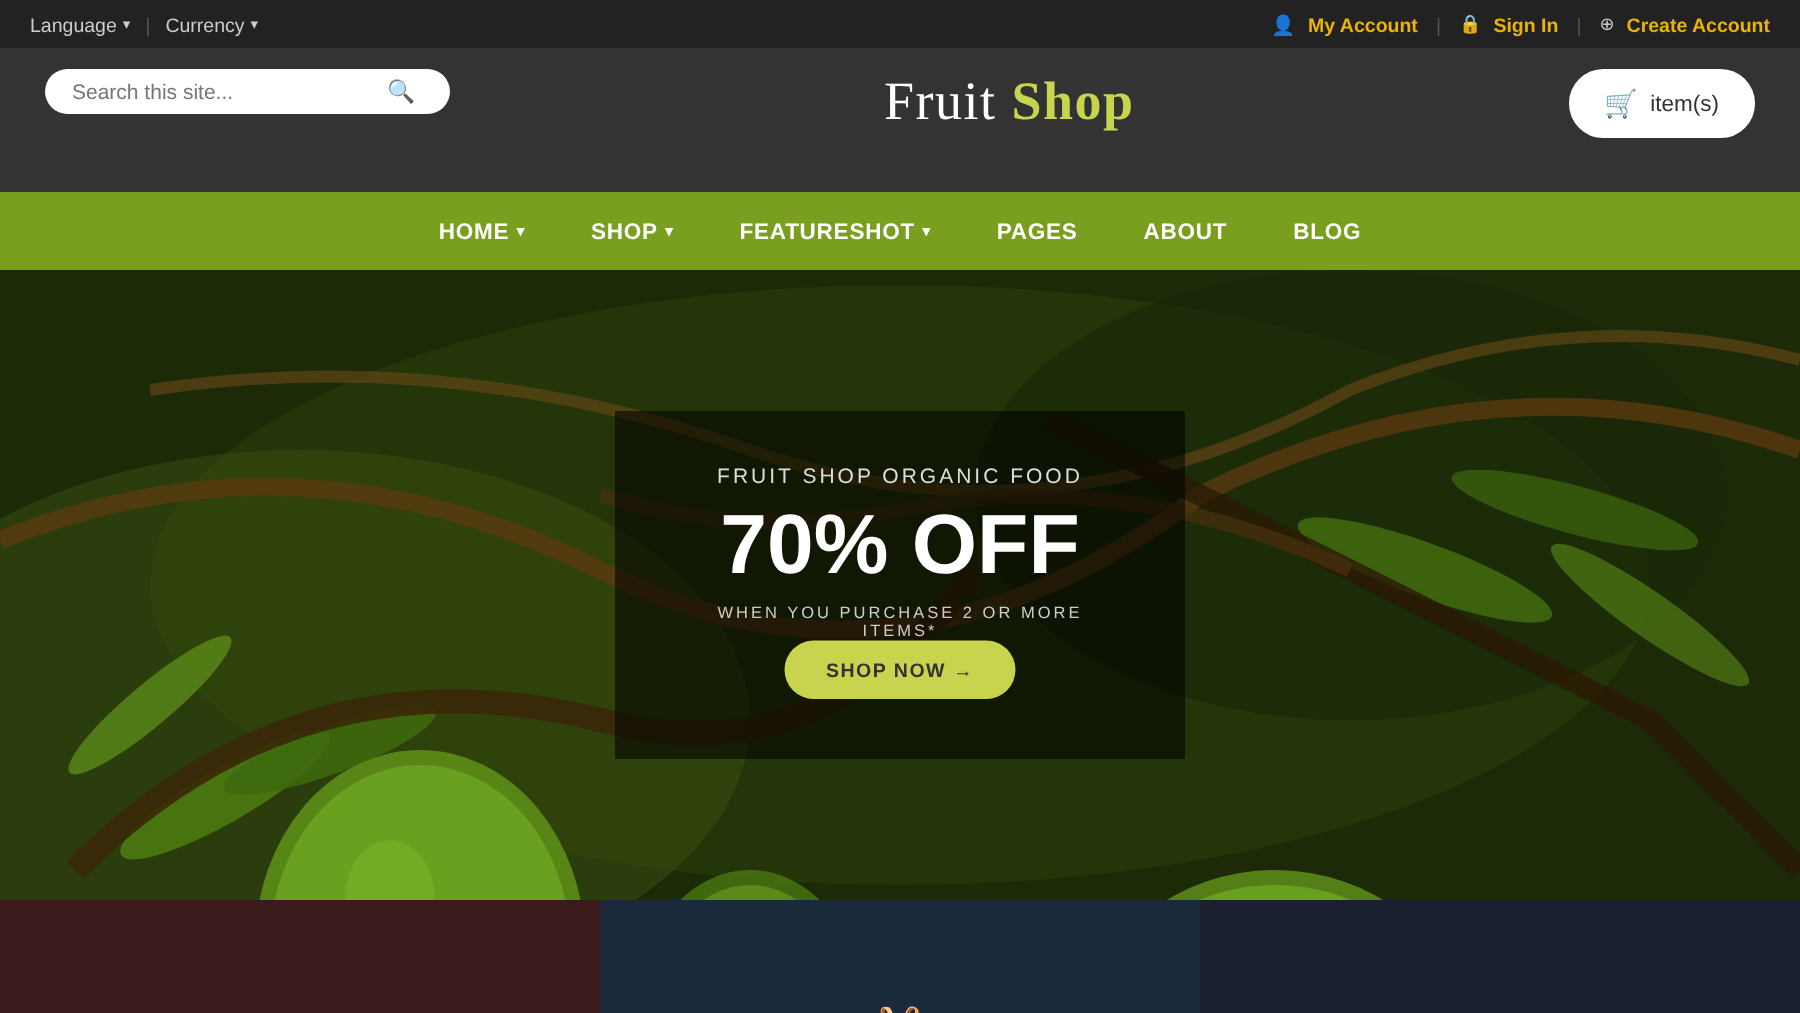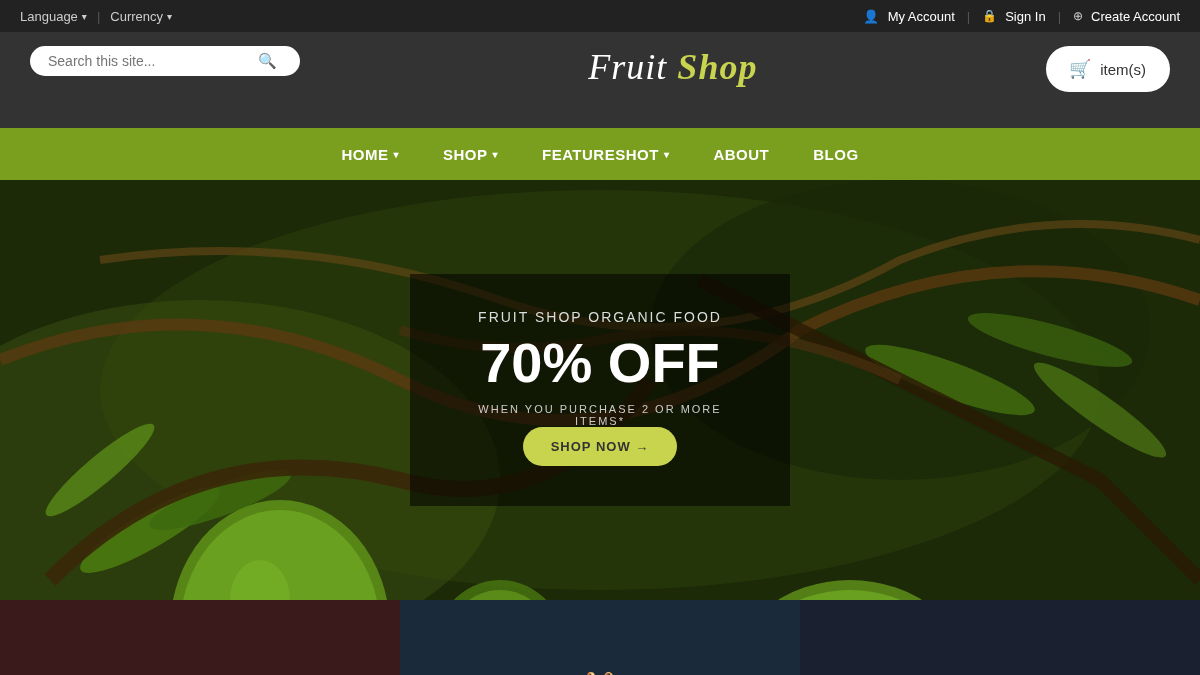--- a/index.html
+++ b/index.html
@@ -11,21 +11,21 @@
       color: #ccc;
       font-size: 13px;
       padding: 0 20px;
       display: flex;
       align-items: center;
       justify-content: space-between;
       height: 32px;
     }
     .top-bar-left { display: flex; align-items: center; gap: 6px; }
     .top-bar-right { display: flex; align-items: center; gap: 8px; }
-    .top-bar a { color: #ffffff; text-decoration: none; font-size: 13px; }
+    .top-bar a { color: #eab308; text-decoration: none; font-size: 13px; font-weight: bold; }
     .divider { color: #555; margin: 0 4px; }
     .top-bar .dropdown-label { display: flex; align-items: center; gap: 4px; cursor: pointer; }
     .chevron { font-size: 10px; }
 
     
     .header {
       background: #333;
       display: flex;
       align-items: flex-start;
       justify-content: space-between;
@@ -52,21 +52,20 @@
       background: none;
       border: none;
       cursor: pointer;
       color: #888;
       font-size: 15px;
     }
     .logo {
       font-size: 36px;
       color: #fff;
       font-family: Georgia, serif;
-      font-style: italic;
       letter-spacing: 1px;
     }
     .logo span.fruit { color: #fff; font-weight: normal; }
     .logo span.shop { color: #c8d44e; font-weight: bold; }
     .cart-btn {
       background: #fff;
       border: 2px solid #fff;
       border-radius: 25px;
       padding: 10px 22px;
       font-size: 15px;
@@ -263,20 +262,23 @@
     </a>
     <a class="nav-item" href="#">
       <span>SHOP</span>
       <span style="font-size:10px;">▾</span>
     </a>
     <a class="nav-item" href="#">
       <span>FEATURESHOT</span>
       <span style="font-size:10px;">▾</span>
     </a>
     <a class="nav-item" href="#">
+      <span>PAGES</span>
+    </a>
+    <a class="nav-item" href="#">
       <span>ABOUT</span>
     </a>
     <a class="nav-item" href="#">
       <span>BLOG</span>
     </a>
   </div>
 </nav>
 
 <div class="hero">
   <div class="hero-bg"></div>

